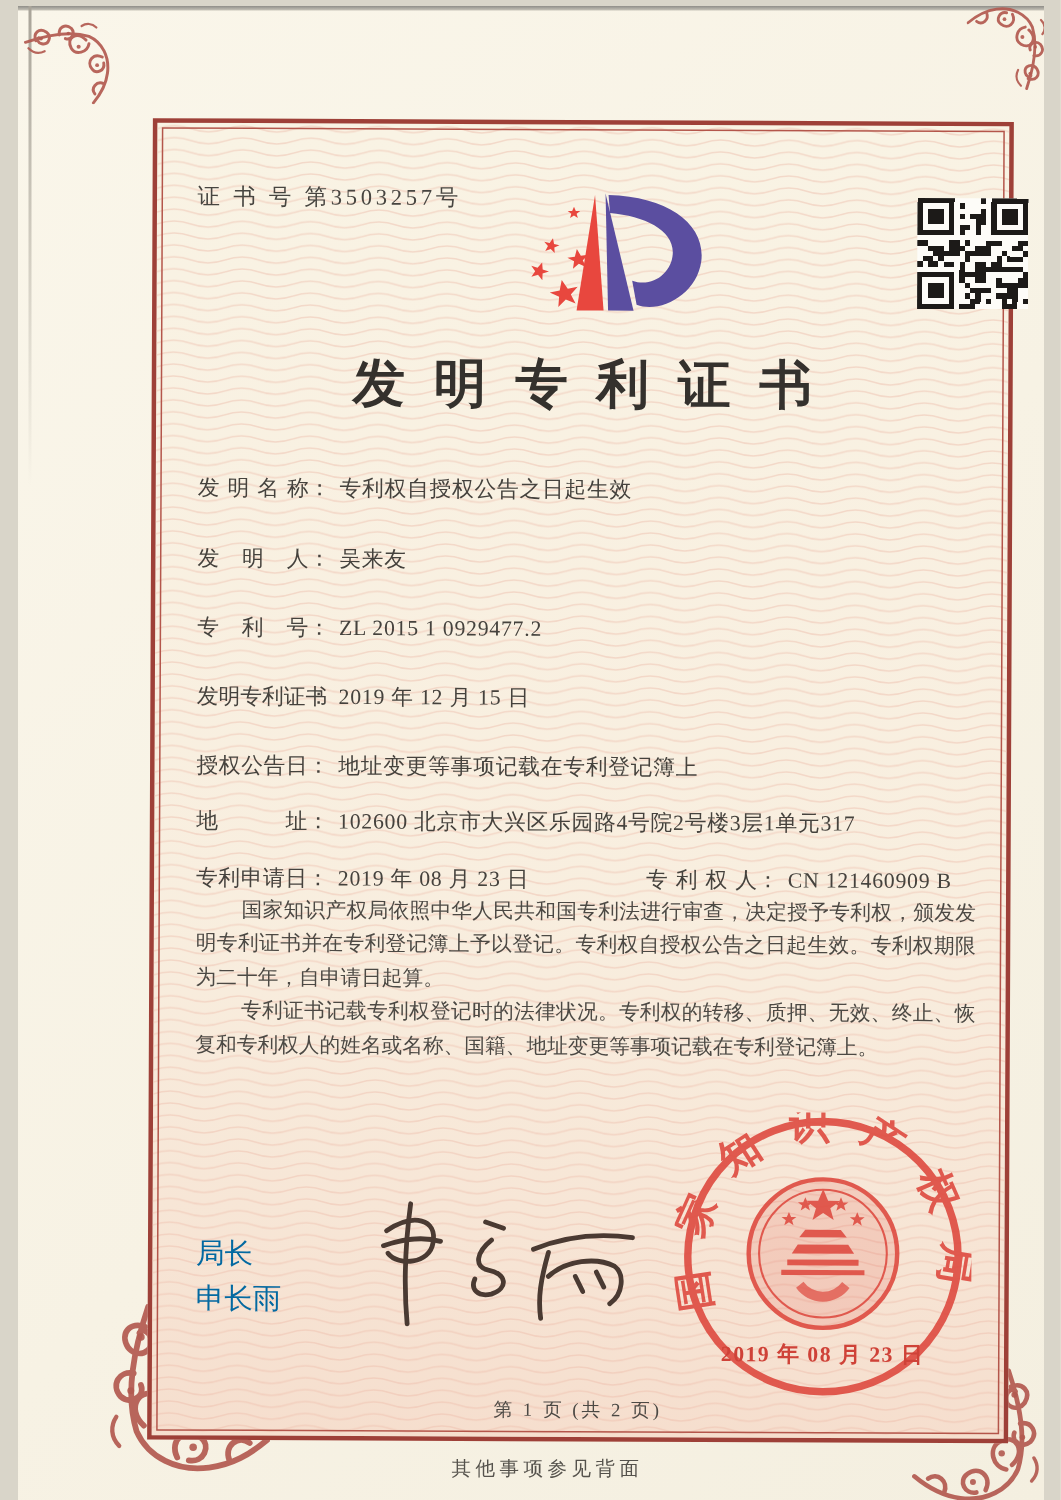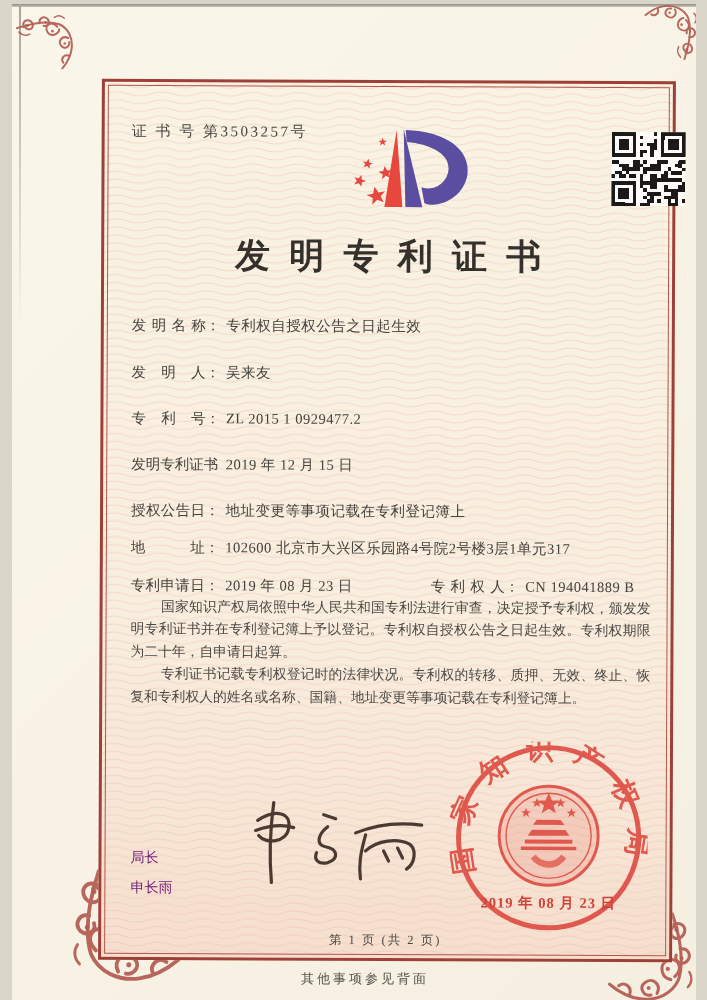--- a/index.html
+++ b/index.html
@@ -30,21 +30,21 @@
   .field-row{position:absolute;left:28px;width:520px;height:22px;font-size:14.5px;color:#45423d;white-space:nowrap;}
   .flabel{display:inline-block;width:74px;text-align:justify;text-align-last:justify;vertical-align:top;}
   .fcolon{display:inline-block;margin-right:6px;}
   .fvalue{letter-spacing:.5px;}
   .pair2{position:absolute;left:300px;top:0;}
   .body-text{
     position:absolute;left:28px;top:514px;width:520px;
     font-size:13.8px;line-height:22.4px;color:#4c4944;text-align:justify;
   }
   .body-text p{margin:0;text-indent:2.2em;}
-  .signer{position:absolute;left:29px;top:761px;font-size:14px;color:#701a75;line-height:30px;}
+  .signer{position:absolute;left:29px;top:740px;font-size:19px;color:#0369a1;line-height:30px;}
   .signature{position:absolute;left:142px;top:708px;width:200px;height:105px;}
   .seal{position:absolute;left:348px;top:658px;width:198px;height:198px;}
   .seal-date{
     position:absolute;left:0;top:152px;width:100%;text-align:center;
     font-size:14.5px;color:#cf4238;letter-spacing:1px;font-weight:bold;
   }
   .page-footer{position:absolute;left:0;top:849px;width:100%;text-align:center;font-size:12.5px;color:#4c4944;letter-spacing:2px;}
   .back-note{position:absolute;left:0;top:966px;width:707px;text-align:center;font-size:13px;color:#55524c;letter-spacing:3px;}
   
   .flourish{position:absolute;pointer-events:none;}
@@ -280,21 +280,21 @@
     </div>
     <div class="field-row" style="top:419px">
       <span class="flabel">授权公告日</span><span class="fcolon">：</span><span class="fvalue">地址变更等事项记载在专利登记簿上</span>
     </div>
     <div class="field-row" style="top:456px">
       <span class="flabel">地址</span><span class="fcolon">：</span><span class="fvalue">102600 北京市大兴区乐园路4号院2号楼3层1单元317</span>
     </div>
     <div class="field-row" style="top:494px">
       <span class="flabel">专利申请日</span><span class="fcolon">：</span><span class="fvalue">2019 年 08 月 23 日</span>
       <span class="pair2">
-        <span class="flabel">专利权人</span><span class="fcolon">：</span><span class="fvalue">CN 194041889 B</span>
+        <span class="flabel">专利权人</span><span class="fcolon">：</span><span class="fvalue">CN 121460909 B</span>
       </span>
     </div>
 
     <div class="body-text">
       <p>国家知识产权局依照中华人民共和国专利法进行审查，决定授予专利权，颁发发明专利证书并在专利登记簿上予以登记。专利权自授权公告之日起生效。专利权期限为二十年，自申请日起算。</p>
       <p>专利证书记载专利权登记时的法律状况。专利权的转移、质押、无效、终止、恢复和专利权人的姓名或名称、国籍、地址变更等事项记载在专利登记簿上。</p>
     </div>
 
     <div class="signer">
       <div>局长</div>

